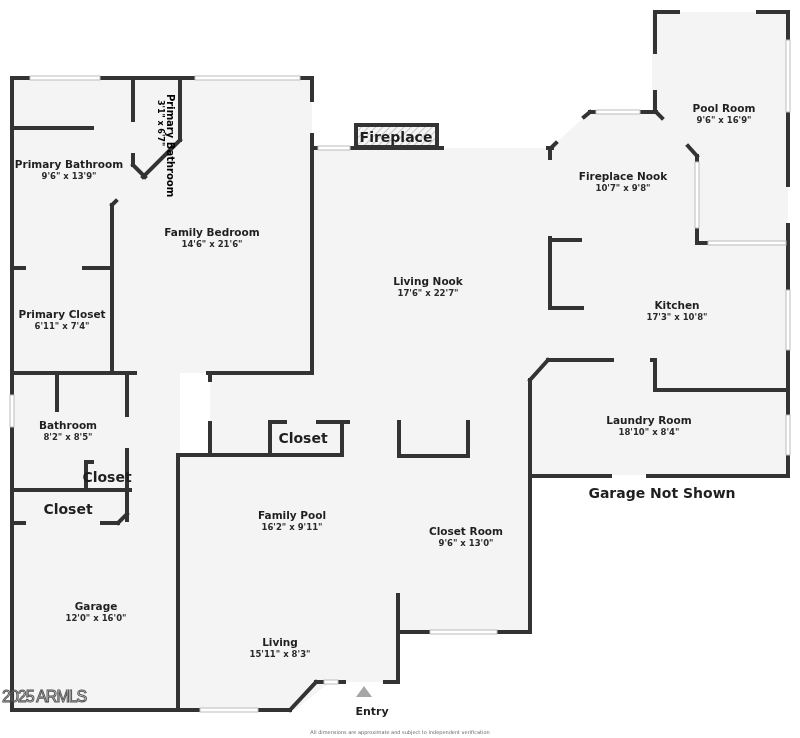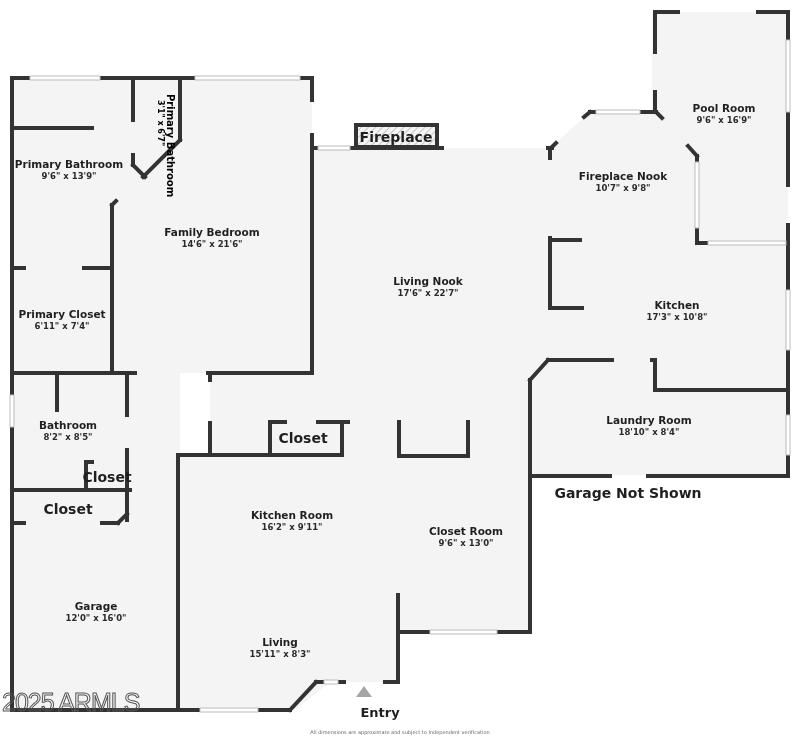--- a/index.html
+++ b/index.html
@@ -5,23 +5,23 @@
   html,body{margin:0;padding:0;background:#ffffff;}
   body{width:800px;height:738px;position:relative;overflow:hidden;font-family:"DejaVu Sans","Liberation Sans",sans-serif;}
   svg.plan{position:absolute;left:0;top:0;}
   .lbl{position:absolute;transform:translate(-50%,0);text-align:center;white-space:nowrap;color:#1f1f1f;}
   .lbl .n{font-weight:bold;font-size:10.5px;line-height:13px;display:block;}
   .lbl .d{font-weight:bold;font-size:8.5px;line-height:11px;display:block;color:#2a2a2a;}
   .small{position:absolute;font-weight:bold;font-size:14px;color:#1f1f1f;transform:translate(-50%,0);white-space:nowrap;}
   .vert{position:absolute;transform-origin:left top;transform:rotate(90deg);white-space:nowrap;text-align:center;}
   .vert .n{font-weight:bold;font-size:10px;line-height:11px;display:block;}
   .vert .d{font-weight:bold;font-size:8px;line-height:10px;display:block;}
-  .copyright{position:absolute;left:2px;top:688px;font-size:25px;color:transparent;-webkit-text-stroke:1px #555;letter-spacing:-1px;font-family:"Liberation Sans",sans-serif;}
+  .copyright{position:absolute;left:2px;top:688px;font-size:16px;color:transparent;-webkit-text-stroke:1px #555;letter-spacing:-1px;font-family:"Liberation Sans",sans-serif;}
   .disclaimer{position:absolute;left:400px;top:729px;transform:translateX(-50%);font-size:5px;color:#666;white-space:nowrap;}
-  .entry{position:absolute;left:380px;top:705px;transform:translateX(-50%);font-weight:bold;font-size:13px;color:#1f1f1f;}
+  .entry{position:absolute;left:372px;top:705px;transform:translateX(-50%);font-weight:bold;font-size:11px;color:#1f1f1f;}
 </style>
 </head>
 <body>
 
 <svg class="plan" width="800" height="738" viewBox="0 0 800 738" xmlns="http://www.w3.org/2000/svg">
   <defs>
     <pattern id="hatch" width="5" height="5" patternUnits="userSpaceOnUse" patternTransform="rotate(45)">
       <rect width="5" height="5" fill="#f4f4f4"></rect>
       <line x1="0" y1="0" x2="0" y2="5" stroke="#999" stroke-width="1"></line>
     </pattern>
@@ -210,24 +210,24 @@
 <div class="lbl" style="left:677px;top:299px">
   <span class="n">Kitchen</span>
   <span class="d">17'3" x 10'8"</span>
 </div>
 
 <div class="lbl" style="left:649px;top:414px">
   <span class="n">Laundry Room</span>
   <span class="d">18'10" x 8'4"</span>
 </div>
 
-<div class="small" style="left:628px;top:485px">Garage Not Shown</div>
+<div class="small" style="left:662px;top:485px">Garage Not Shown</div>
 
 <div class="lbl" style="left:292px;top:509px">
-  <span class="n">Kitchen Room</span>
+  <span class="n">Family Pool</span>
   <span class="d">16'2" x 9'11"</span>
 </div>
 
 <div class="lbl" style="left:466px;top:525px">
   <span class="n">Closet Room</span>
   <span class="d">9'6" x 13'0"</span>
 </div>
 
 <div class="lbl" style="left:280px;top:636px">
   <span class="n">Living</span>

